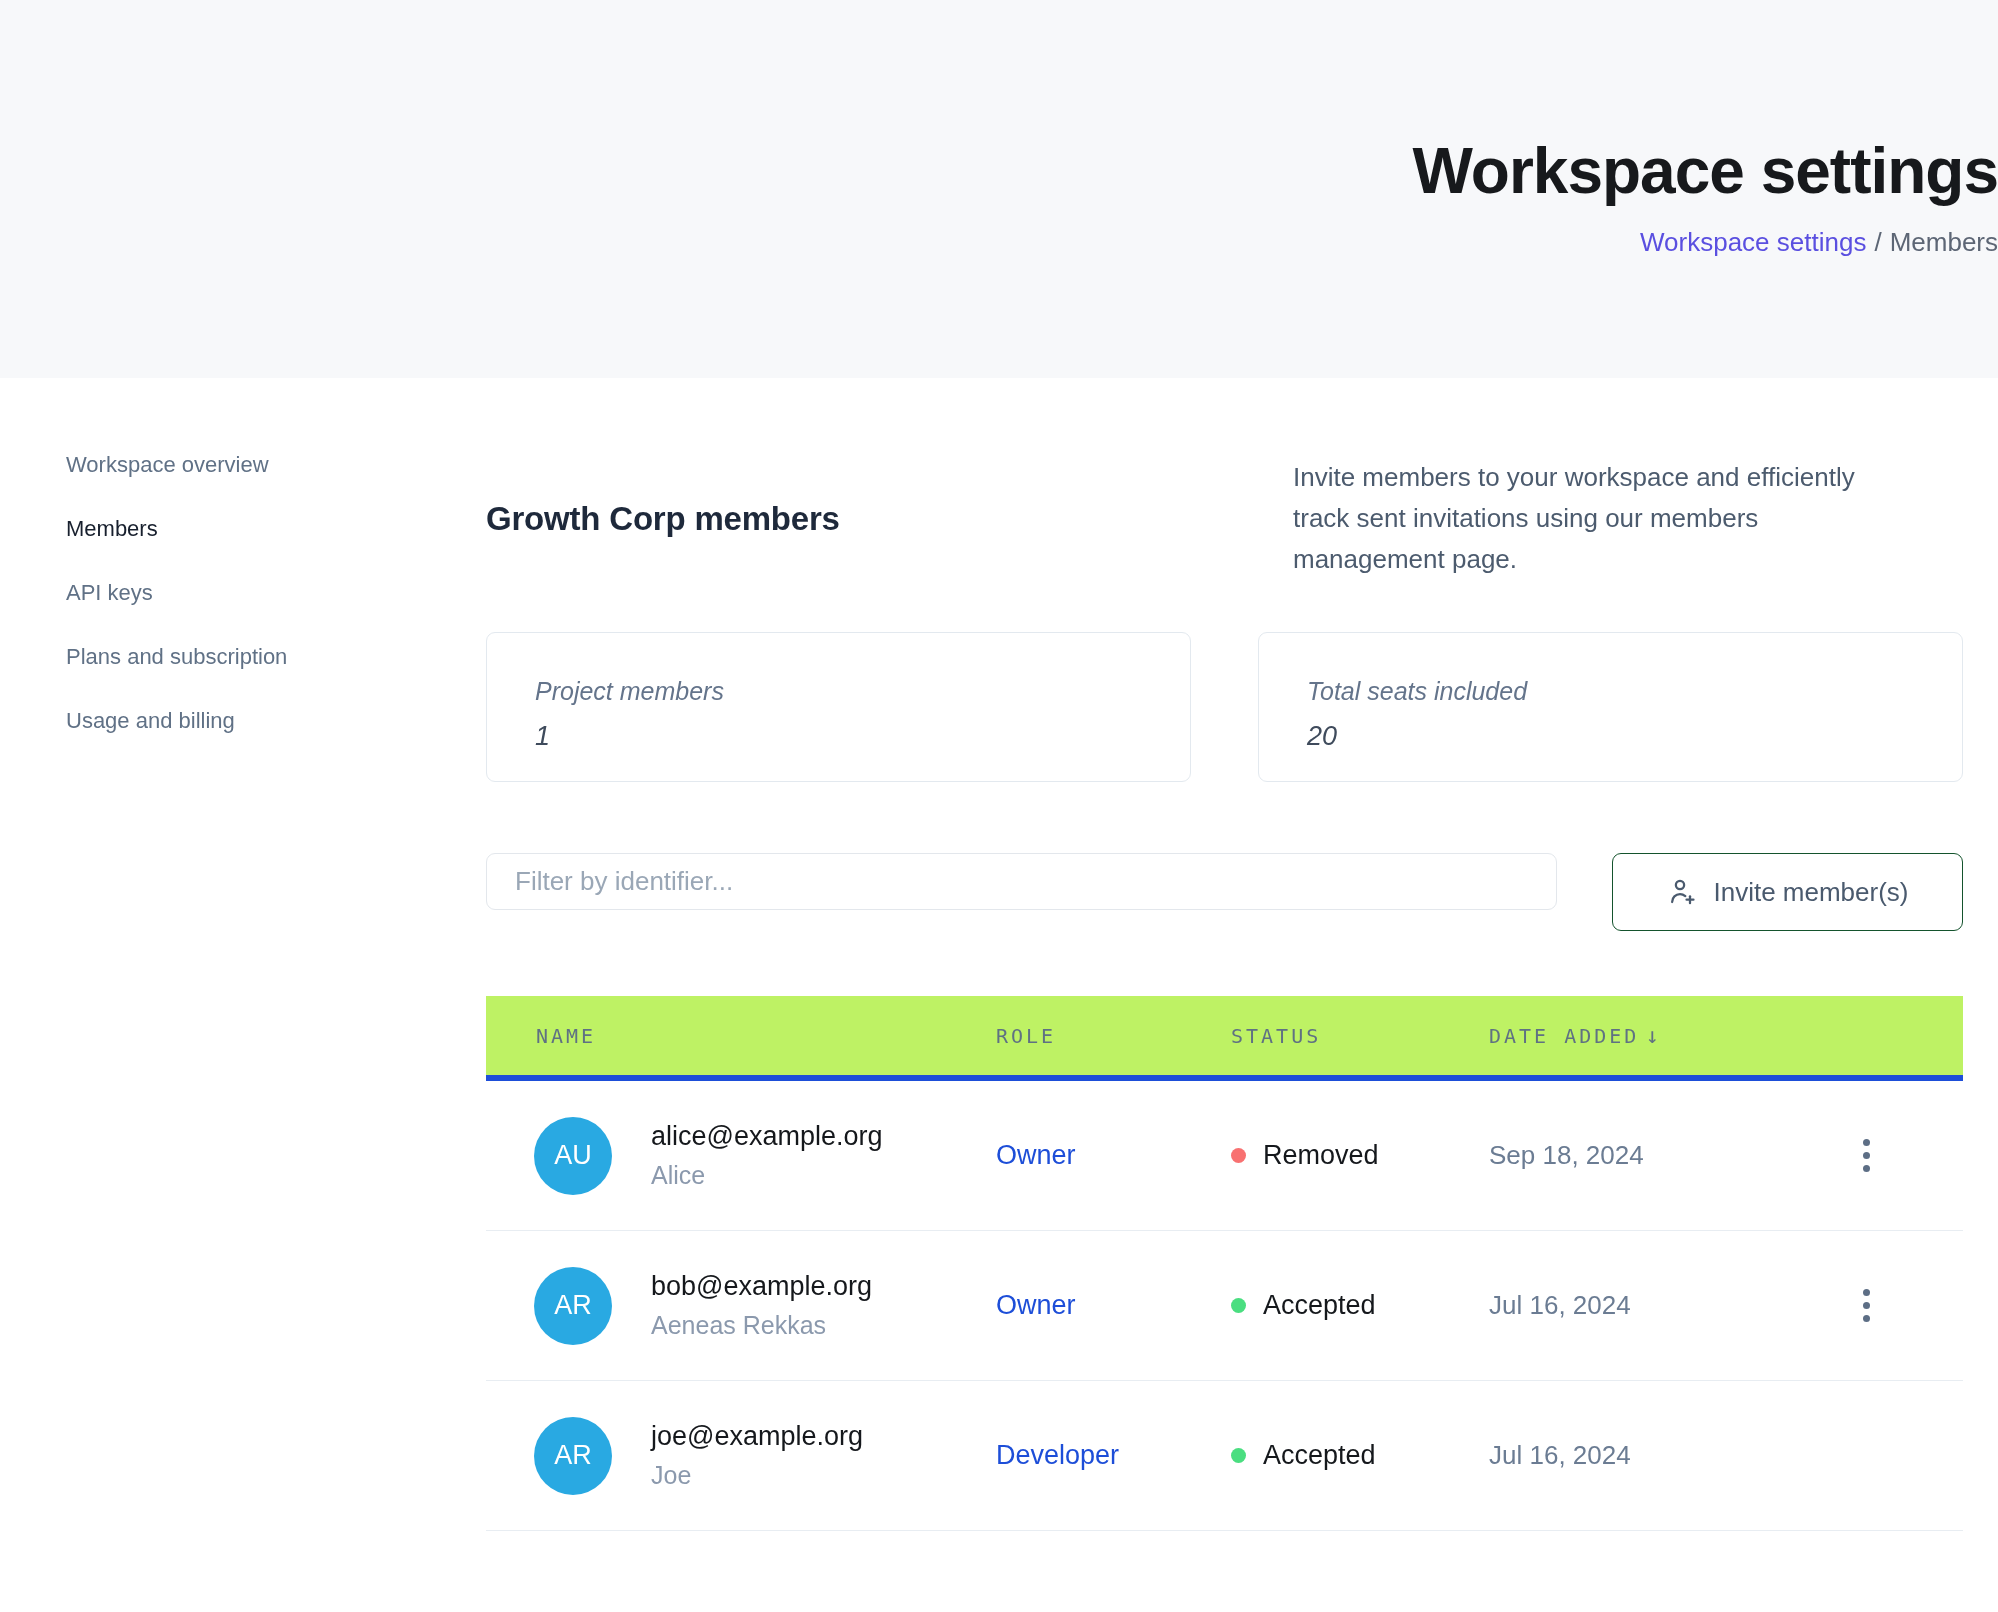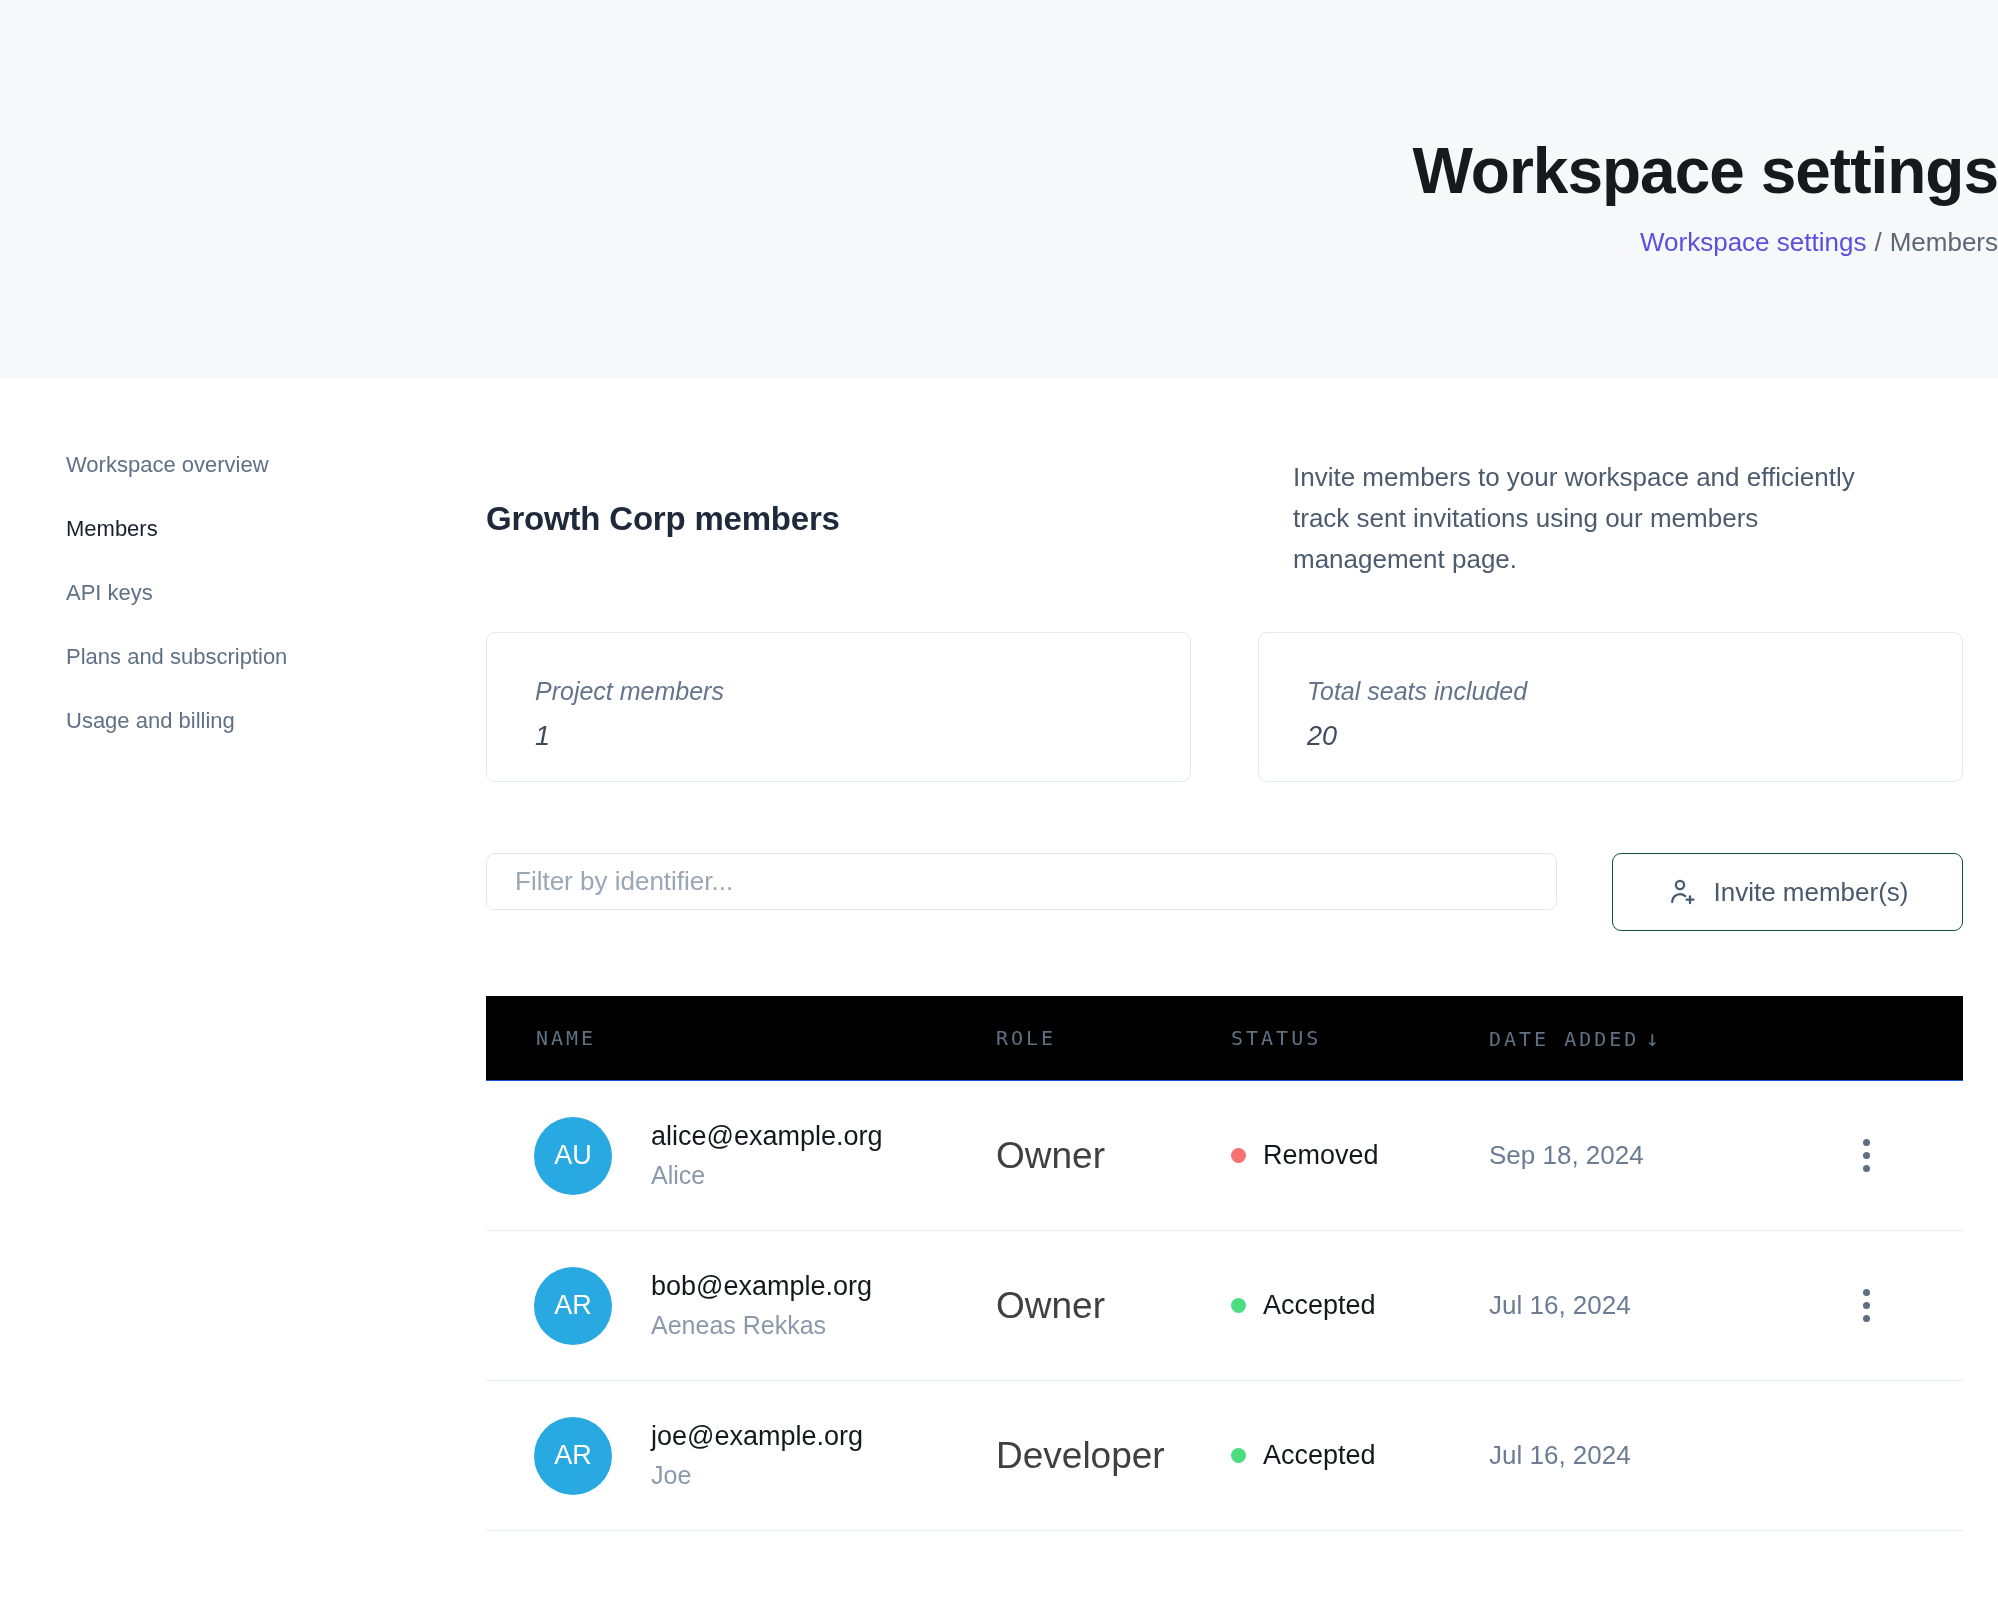--- a/index.html
+++ b/index.html
@@ -117,22 +117,22 @@
     cursor:pointer;
     margin-left:15px;
   }
   
   .members-table { margin-top:65px; }
   .t-head {
     display:grid;
     grid-template-columns:510px 235px 258px 280px 1fr;
     align-items:center;
     height:85px;
-    background:#000000;
-    border-bottom:1px solid #1d4ed8;
+    background:#bef264;
+    border-bottom:6px solid #1d4ed8;
     font-family:"DejaVu Sans Mono", monospace;
     font-size:20px;
     letter-spacing:3px;
     color:#5f7183;
   }
   .t-head .th:first-child { padding-left:50px; }
   .t-head .sort-arrow { letter-spacing:0; margin-left:6px; font-size:22px; }
   .t-row {
     display:grid;
     grid-template-columns:510px 235px 258px 280px 1fr;
@@ -146,21 +146,21 @@
     border-radius:50%;
     background:#29a9e2;
     color:#ffffff;
     font-size:27px;
     display:flex; align-items:center; justify-content:center;
     flex:none;
   }
   .name-lines { margin-left:39px; }
   .email { font-size:27px; color:#15181c; }
   .subname { font-size:25px; color:#8b99ad; margin-top:9px; }
-  .cell-role { font-size:37px; color:#404040; }
+  .cell-role { font-size:27px; color:#1d4ed8; }
   .cell-status { display:flex; align-items:center; font-size:27px; color:#15181c; }
   .status-dot {
     width:15px; height:15px; border-radius:50%;
     margin-right:17px; flex:none;
   }
   .cell-date { font-size:26px; color:#6b7c93; }
   .cell-actions { display:flex; justify-content:center; }
   .kebab {
     display:flex; flex-direction:column; gap:6px;
     padding:10px; cursor:pointer;

